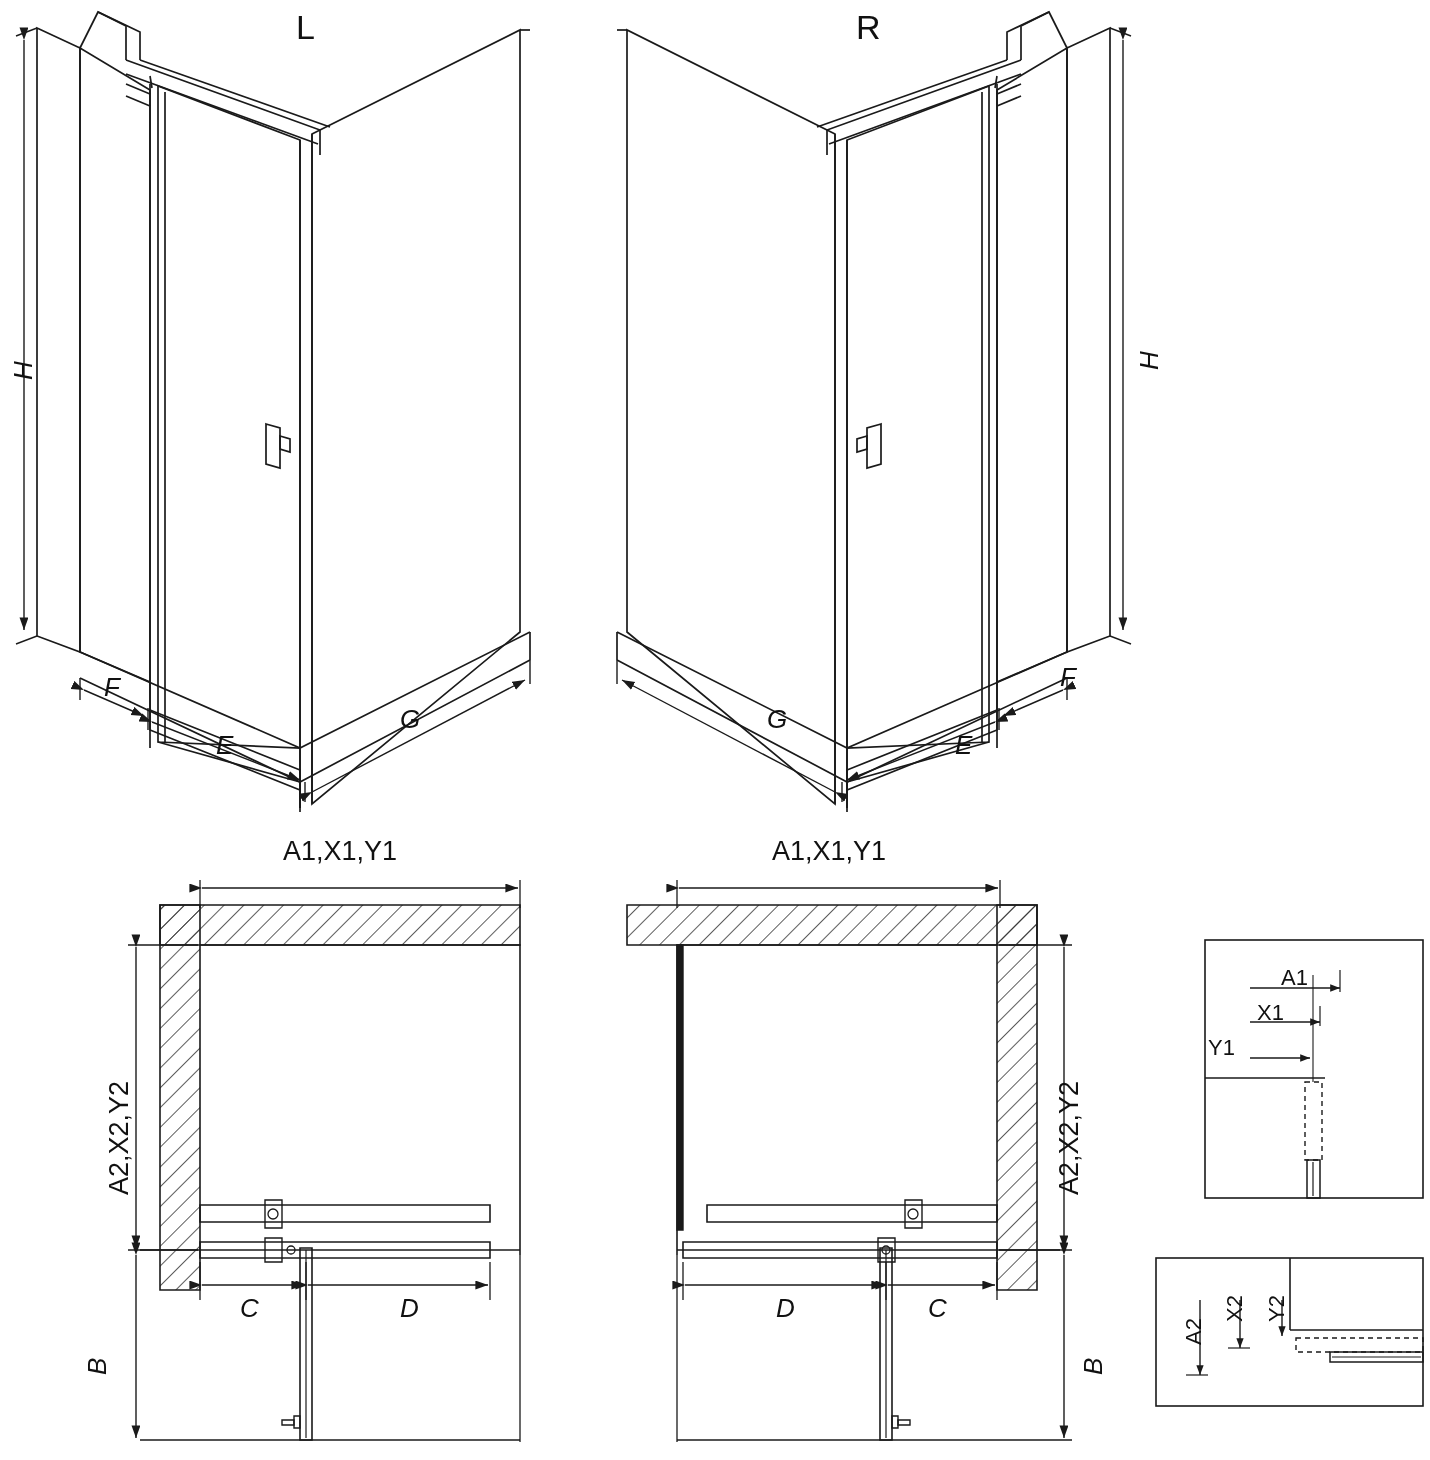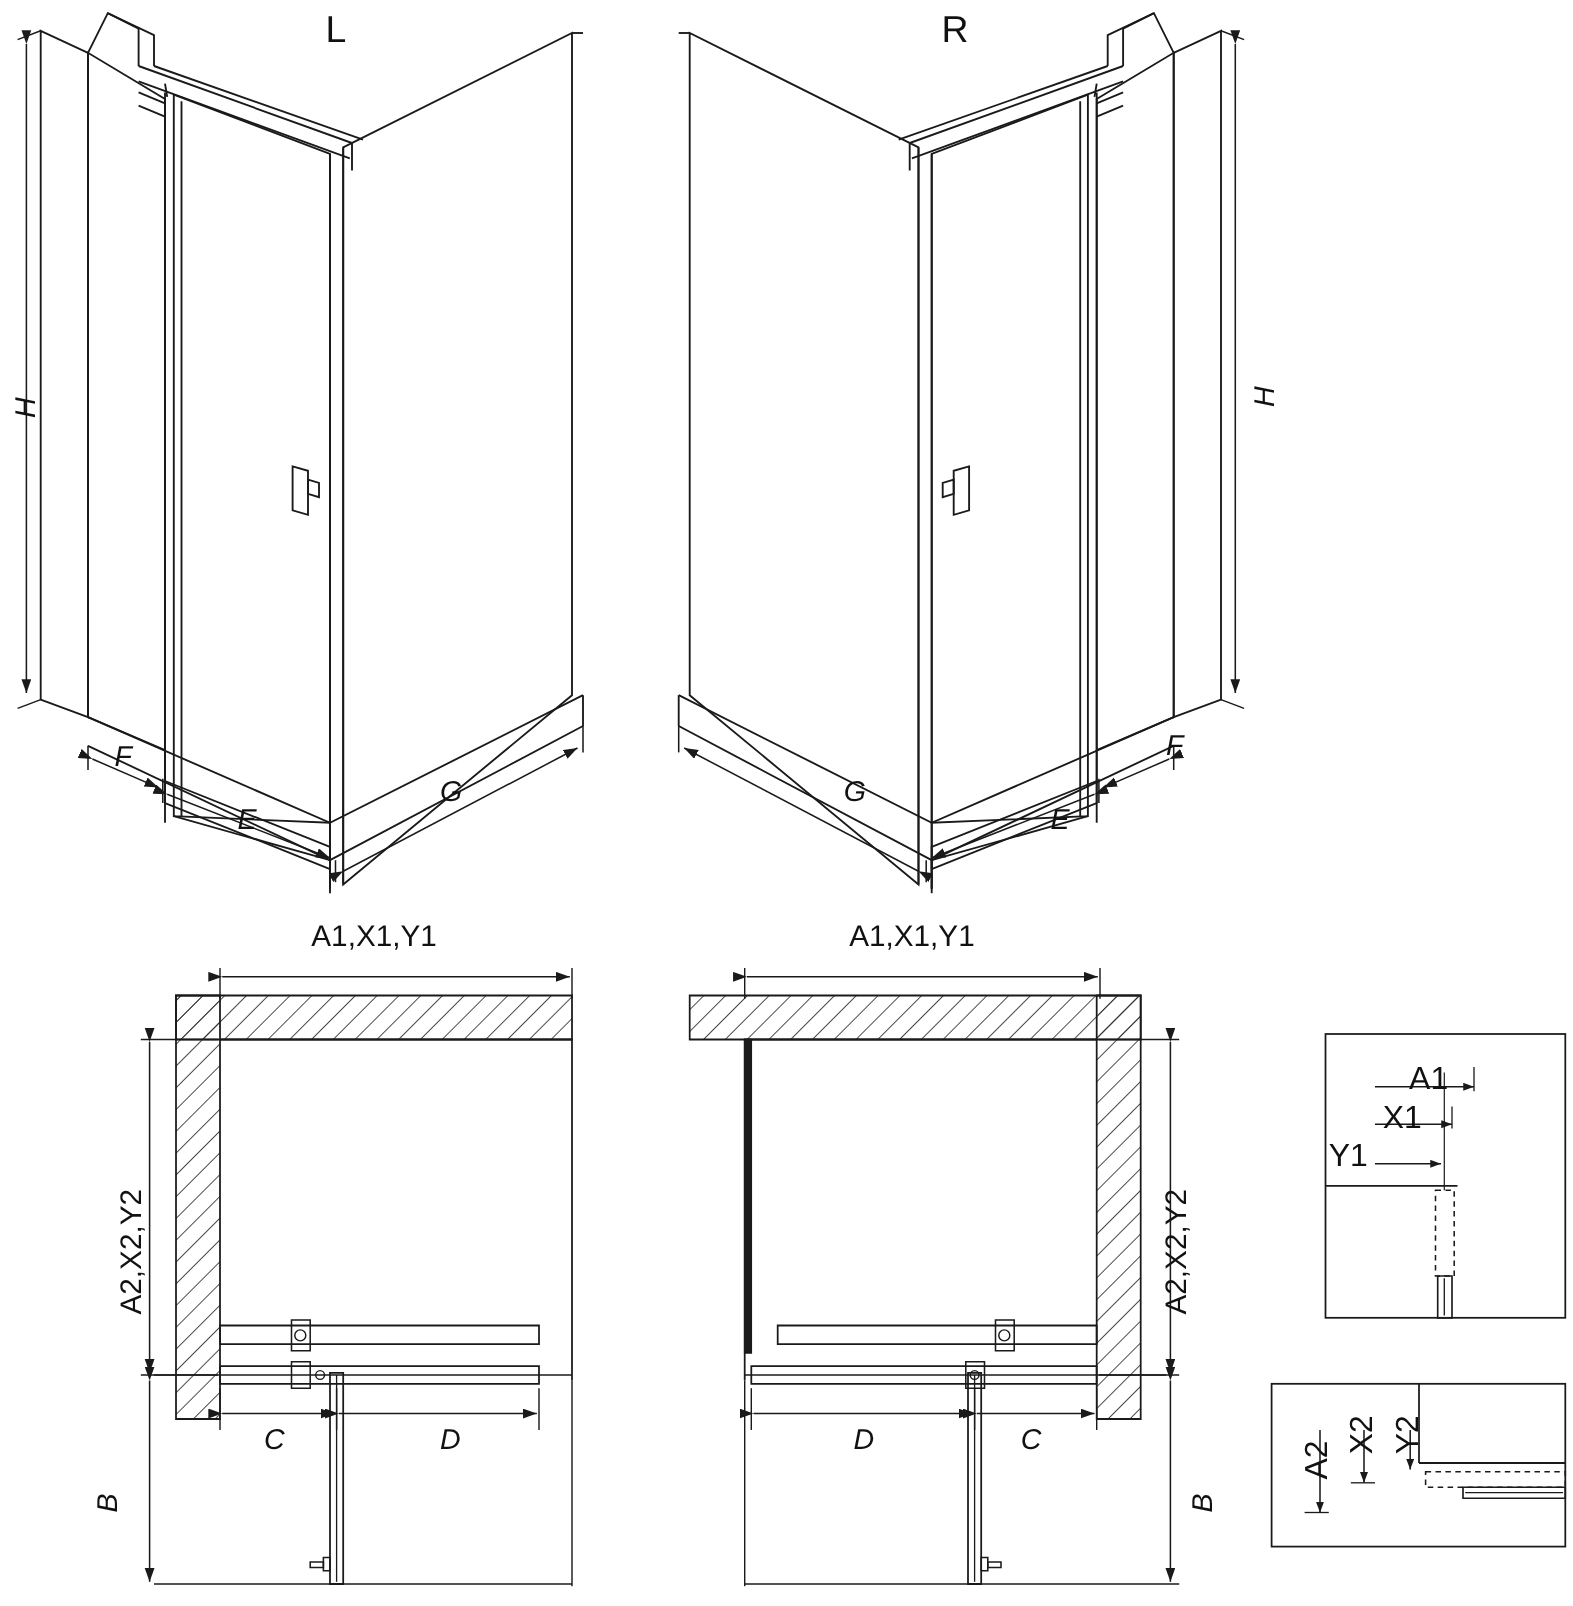--- a/index.html
+++ b/index.html
@@ -2,21 +2,21 @@
 <html><head>
 <meta charset="utf-8">
 <style>
   html,body{margin:0;padding:0;background:#ffffff;}
   body{width:1430px;height:1460px;font-family:"Liberation Sans",sans-serif;color:#1a1a1a;position:relative;overflow:hidden;}
   .stage{position:absolute;left:0;top:0;width:1430px;height:1460px;}
   svg{position:absolute;left:0;top:0;width:1430px;height:1460px;}
   .lbl{position:absolute;font-family:"Liberation Sans",sans-serif;color:#111;white-space:nowrap;}
   .big{font-size:34px;font-weight:400;}
   .mid{font-size:26px;}
-  .sm{font-size:29px;}
+  .sm{font-size:22px;}
   .ital{font-style:italic;}
   .rot90{transform:rotate(-90deg);transform-origin:left top;}
 </style>
 </head>
 <body>
 
 <div class="stage">
 
 <svg viewBox="0 0 1430 1460">
   <defs>

